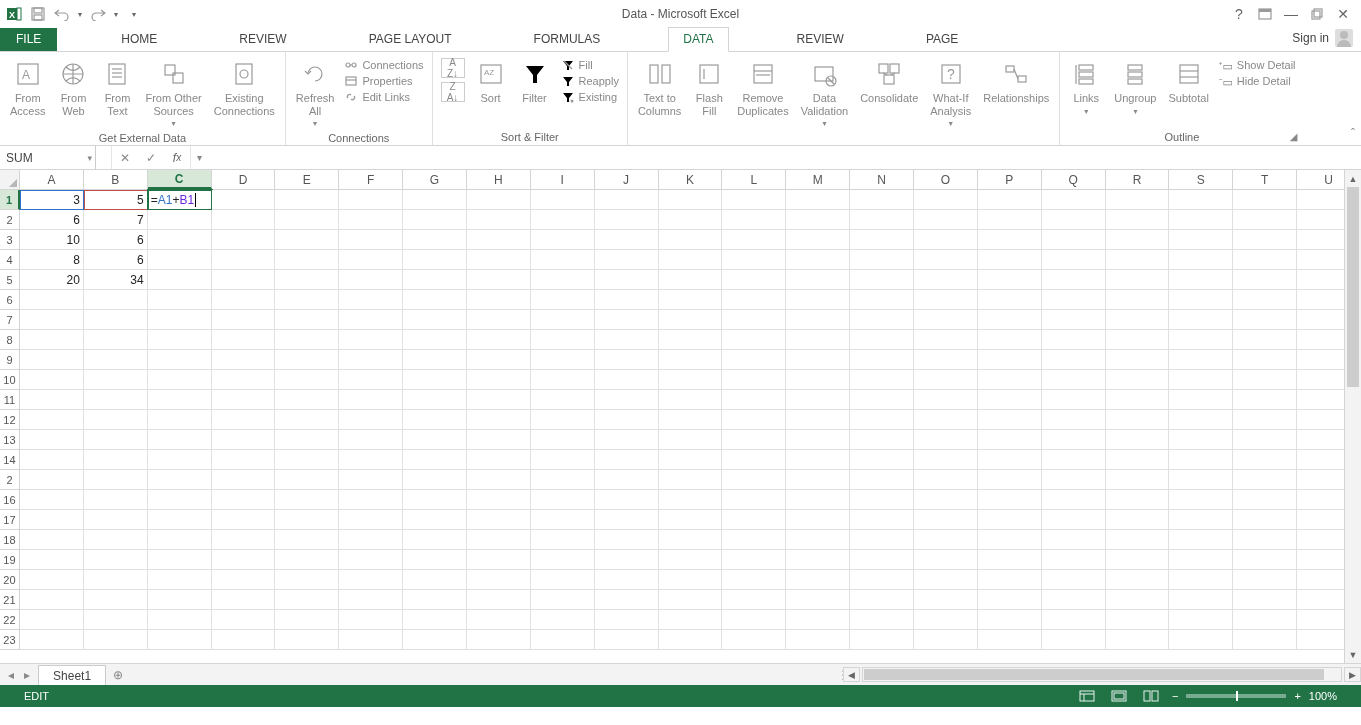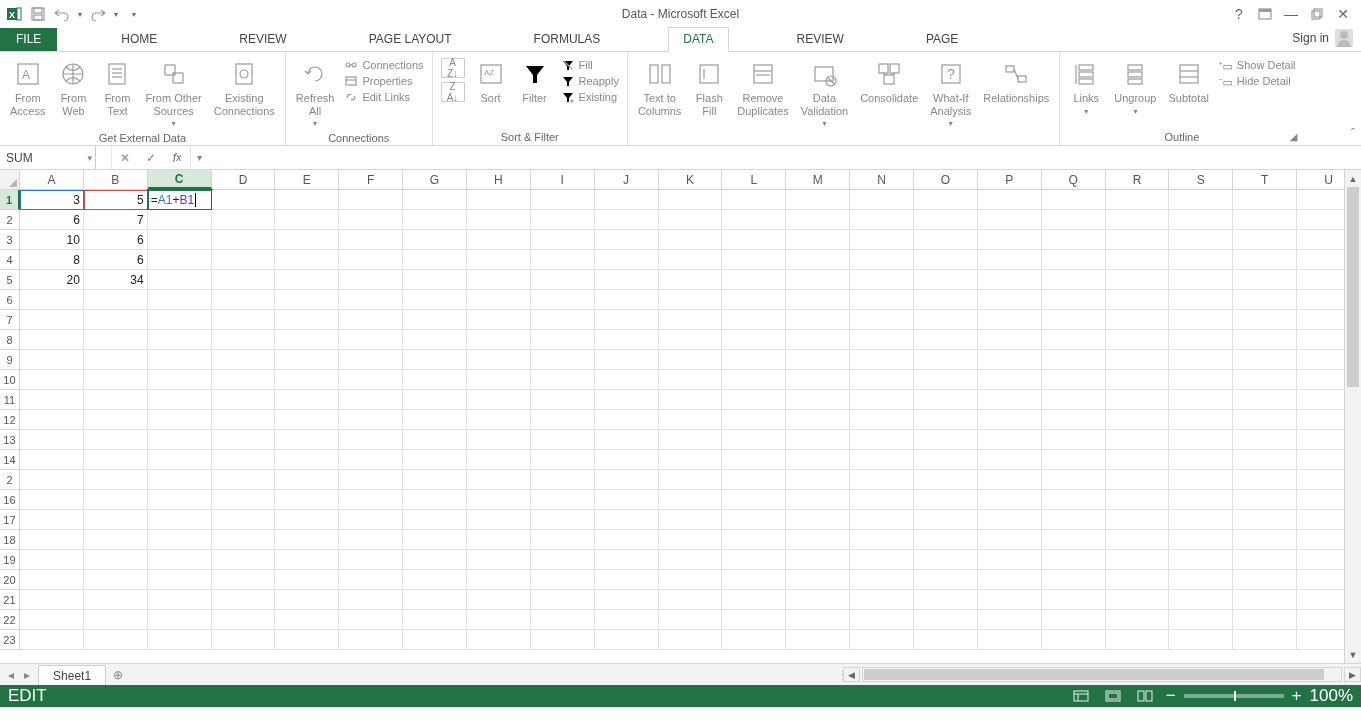--- a/index.html
+++ b/index.html
@@ -80,21 +80,21 @@
 .stab-nav { display:flex; align-items:center; padding:0 8px; gap:10px; color:#888;}
 .stab { background:#fff; border:1px solid #ccc; border-bottom:none; padding:2px 14px; font-size:12px; display:flex; align-items:center; margin-top:1px;}
 .stab-add { width:24px; display:flex; align-items:center; justify-content:center; color:#888;}
 .hscroll { margin-left:auto; display:flex; align-items:center; height:100%; }
 .hscroll .sep{ width:6px; color:#aaa; text-align:center;}
 .hscroll .track { width:480px; height:15px; background:#f3f3f3; border:1px solid #d4d4d4; position:relative; margin:0 2px;}
 .hscroll .thumb{ position:absolute; left:1px; top:1px; bottom:1px; width:460px; background:#cdcdcd;}
 .hscroll .arrow{ width:17px; height:15px; border:1px solid #d4d4d4; display:flex; align-items:center; justify-content:center; font-size:9px; color:#666; background:#f3f3f3;}
 
 
-.status { height:22px; background:#217346; color:#fff; display:flex; align-items:center; font-size:17px; padding:0 8px;}
+.status { height:22px; background:#217346; color:#fff; display:flex; align-items:center; font-size:11px; padding:0 24px;}
 .status .mode { }
 .status .right { margin-left:auto; display:flex; align-items:center; gap:10px;}
 .viewbtn { width:22px; height:16px; display:flex; align-items:center; justify-content:center; opacity:.9;}
 .zoom { display:flex; align-items:center; gap:8px;}
 .zoom .slider { width:100px; height:4px; background: rgba(255,255,255,.4); position:relative;}
 .zoom .slider::after{content:""; position:absolute; left:50%; top:-3px; width:2px; height:10px; background:#fff;}
 
 svg { display:block; }
 .gray path, .gray rect, .gray line, .gray polyline, .gray circle { stroke:#9a9a9a; fill:none; stroke-width:1.2;}
 .gray .fill { fill:#9a9a9a; stroke:none;}

